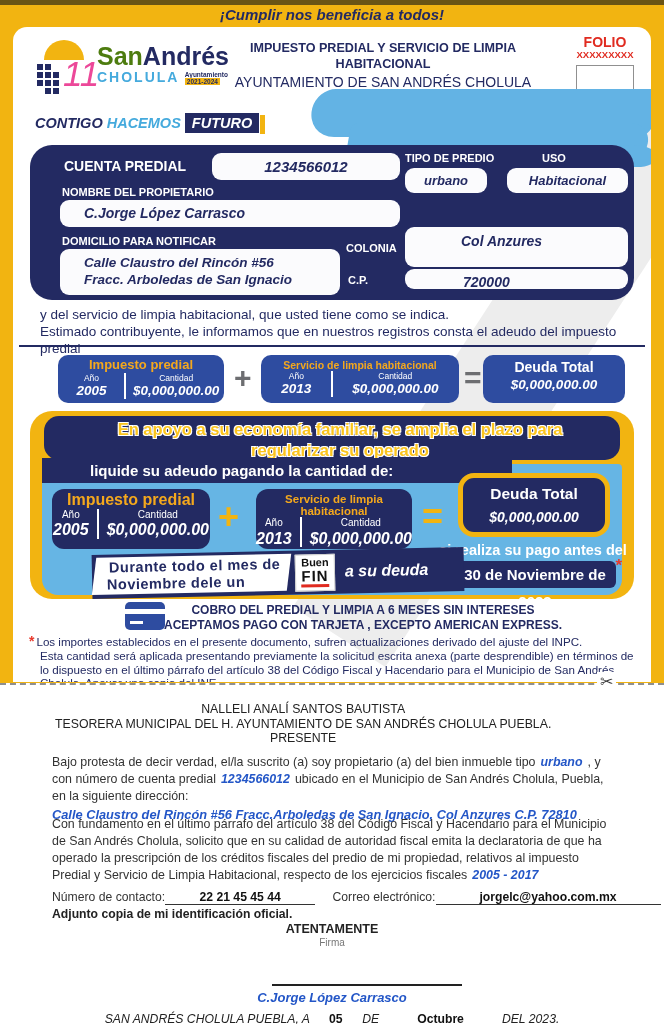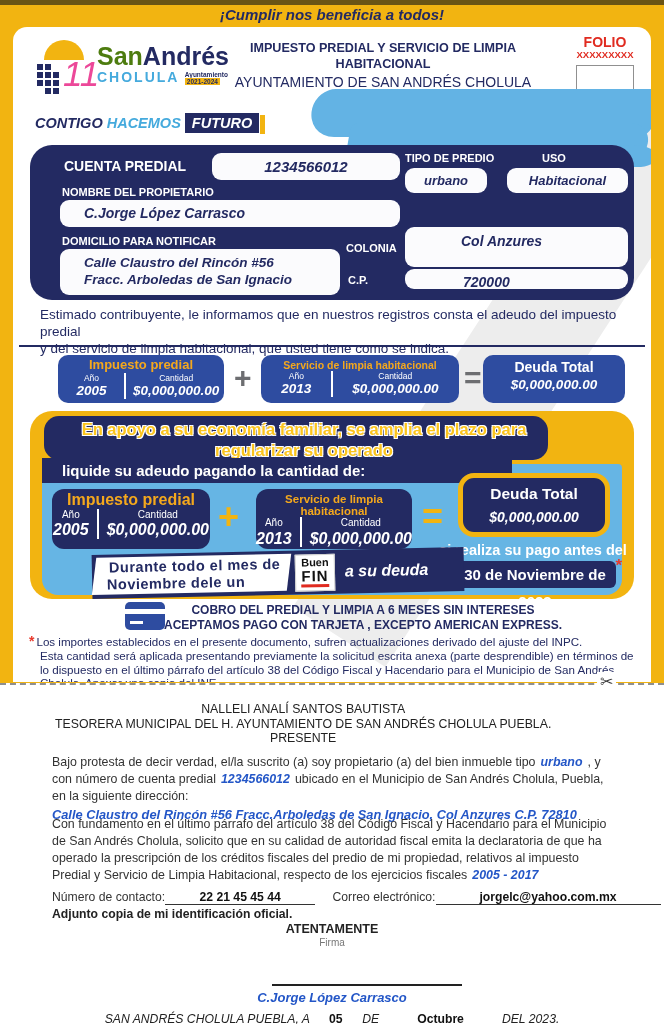--- a/index.html
+++ b/index.html
@@ -80,26 +80,26 @@
   .r1col{text-align:center;}
   .r1col .sm{font-size:8.5px;line-height:1.2;}
   .r1col .val{font-size:13.5px;font-weight:bold;font-style:italic;line-height:1.15;}
   .r1sep{border-left:2px solid #fff;margin:0 7px;}
   .op1{position:absolute;top:336px;color:#6d6e71;font-weight:900;font-size:30px;line-height:1;}
   .box-p1{left:45px;width:166px;} .box-l1{left:248px;width:198px;} .box-t1{left:470px;width:142px;}
   .box-t1 .hd{color:#fff;font-size:14px;padding-top:4px;}
   .box-t1 .val{font-size:13.5px;font-weight:bold;font-style:italic;text-align:center;margin-top:2px;}
   
   .promo{position:absolute;left:17px;top:384px;width:604px;height:188px;background:#f2b411;border-radius:22px;}
-  .promo-banner{position:absolute;left:14px;top:5px;width:504px;height:44px;background:#232a62;border-radius:15px;
+  .promo-banner{position:absolute;left:14px;top:5px;width:576px;height:44px;background:#232a62;border-radius:15px;
      text-align:center;color:#fbc41d;font-weight:900;font-size:16.5px;line-height:1.25;padding-top:3px;box-sizing:border-box;
      text-shadow:-1px -1px 0 #fff,1px -1px 0 #fff,-1px 1px 0 #fff,1px 1px 0 #fff;padding-left:16px;}
   .promo-blue{position:absolute;left:12px;top:53px;width:580px;height:131px;background:#66b5e4;border-radius:4px 4px 16px 16px;}
   .liquide{position:absolute;left:12px;top:47px;width:470px;height:25px;background:#232a62;color:#fff;
-           font-weight:bold;font-size:15px;line-height:25px;padding-left:20px;box-sizing:border-box;}
+           font-weight:bold;font-size:15px;line-height:25px;padding-left:48px;box-sizing:border-box;}
   .r2box{position:absolute;background:#232a62;border-radius:12px;color:#fff;top:78px;height:60px;}
   .r2box .hd{color:#f4a81d;font-weight:bold;text-align:center;line-height:1.05;}
   .r2row{display:flex;align-items:stretch;padding:0 6px;justify-content:center;}
   .r2col{text-align:center;}
   .r2col .sm{font-size:10px;line-height:1.25;}
   .r2col .val{font-size:16px;font-weight:bold;font-style:italic;line-height:1.1;}
   .r2sep{border-left:2px solid #fff;margin:0 8px;}
   .op2{position:absolute;color:#f2b411;font-weight:900;font-size:36px;line-height:1;top:88px;}
   .box-p2{left:22px;width:158px;} .box-l2{left:226px;width:156px;}
   .box-p2 .hd{font-size:16px;padding-top:3px;} .box-l2 .hd{font-size:11.5px;padding-top:4px;}
@@ -215,22 +215,22 @@
       <div class="wbox box-colonia">Col Anzures</div>
       <div class="wbox box-dom">
         <div>Calle Claustro del Rincón #56</div>
         <div>Fracc. Arboledas de San Ignacio</div>
       </div>
       <div class="lab lab-cp">C.P.</div>
       <div class="wbox box-cp">720000</div>
     </div>
 
     <div class="notice">
+      <div>y del servicio de limpia habitacional, que usted tiene como se indica.</div>
       <div>Estimado contribuyente, le informamos que en nuestros registros consta el adeudo del impuesto predial</div>
-      <div>y del servicio de limpia habitacional, que usted tiene como se indica.</div>
     </div>
     <div class="divider"></div>
 
     <div class="r1box box-p1">
       <div class="hd" style="font-size:13px;padding-top:3px;">Impuesto predial</div>
       <div class="r1row">
         <div class="r1col" style="flex:0 0 34%;">
           <div class="sm">Año</div>
           <div class="val">2005</div>
         </div>

